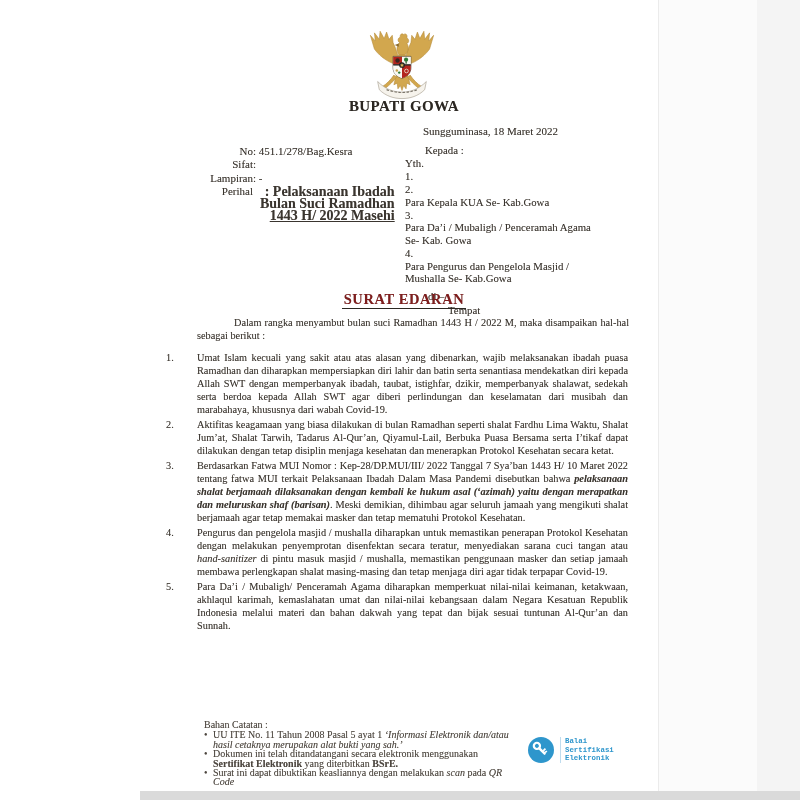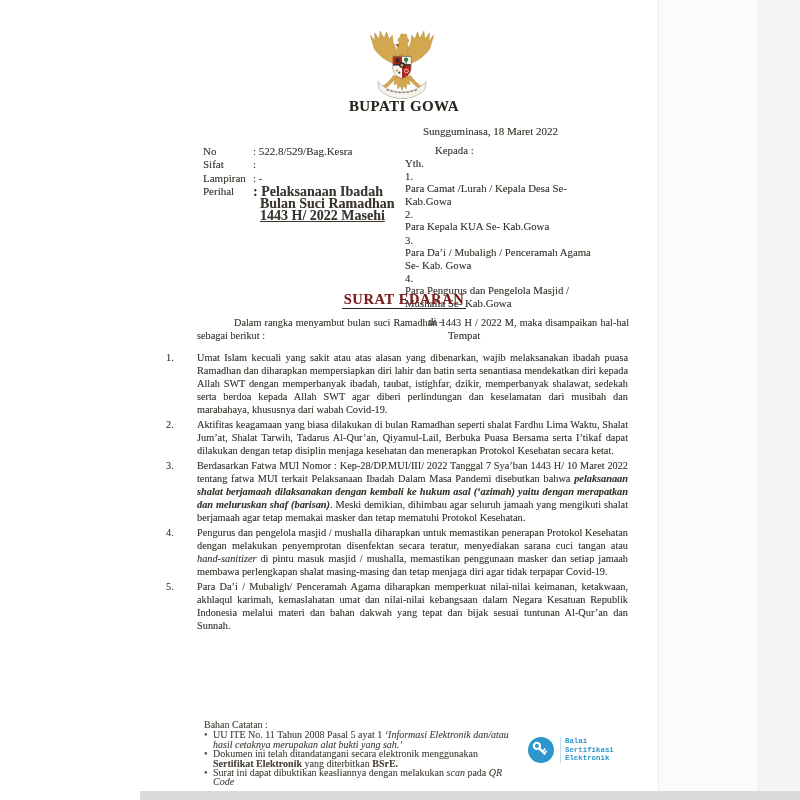--- a/index.html
+++ b/index.html
@@ -11,28 +11,28 @@
   .strip-far{position:absolute;left:757px;top:0;bottom:0;right:0;background:#f4f4f4;}
   .edge-line{position:absolute;left:658px;top:0;bottom:0;width:1px;background:#ebebeb;}
   .bottom-band{position:absolute;left:140px;right:0;top:791px;height:9px;background:#dadada;}
 
   .emblem{position:absolute;left:360px;top:28px;width:84px;height:73px;}
   .letterhead-title{position:absolute;left:0;top:98px;width:808px;text-align:center;
         font-weight:bold;font-size:15px;letter-spacing:.4px;color:#2b2722;}
   .dateline{position:absolute;left:423px;top:125px;font-size:11px;}
 
   .meta{position:absolute;left:203px;top:145px;font-size:11px;line-height:13.4px;}
-  .meta-row{display:flex;}
+  .meta-row{display:flex;text-align:right;}
   .meta-label{width:50px;flex:none;}
   .perihal-val{font-weight:bold;font-size:14px;line-height:11.8px;padding-top:1px;}
   .perihal-l2,.perihal-l3{padding-left:7px;}
   .perihal-l3{text-decoration:underline;}
 
   .recipient{position:absolute;left:405px;top:144px;font-size:10.8px;line-height:12.4px;}
-  .kepada{margin-left:30px;}
+  .kepada{margin-left:20px;}
   .rcp-row{display:flex;margin-top:1px;flex-direction:column;}
   .rcp-yth{width:22px;flex:none;}
   .rcp-num{width:14px;flex:none;}
   .rcp-text{width:192px;}
   .di{margin-left:23px;margin-top:6px;}
   .tempat{margin-left:43px;margin-top:1px;}
 
   .letter-title{position:absolute;left:0;top:290px;width:808px;text-align:center;}
   .letter-title span{font-weight:bold;font-size:14.5px;letter-spacing:.6px;color:#7f1d1d;
         border-bottom:1.6px solid #2b2722;padding:0 2px 1px 2px;}
@@ -110,21 +110,21 @@
     <path d="M31,76 Q50,83 69,76" fill="none" stroke="#7a746a" stroke-width="1.4" stroke-dasharray="3,2"></path>
   </svg>
 
   <div class="letterhead-title">BUPATI GOWA</div>
 
   <div class="dateline">Sungguminasa, 18 Maret 2022</div>
 
   <div class="meta">
     <div class="meta-row">
       <span class="meta-label">No</span>
-      <span>: 522.8/529/Bag.Kesra</span>
+      <span>: 451.1/278/Bag.Kesra</span>
     </div>
     <div class="meta-row">
       <span class="meta-label">Sifat</span>
       <span>:</span>
     </div>
     <div class="meta-row">
       <span class="meta-label">Lampiran</span>
       <span>: -</span>
     </div>
     <div class="meta-row">
@@ -135,21 +135,20 @@
         <span style="display:block" class="perihal-l3">1443 H/ 2022 Masehi</span>
       </span>
     </div>
   </div>
 
   <div class="recipient">
     <div class="kepada">Kepada :</div>
     <div class="rcp-row">
       <span class="rcp-yth">Yth.</span>
       <span class="rcp-num">1.</span>
-      <span class="rcp-text">Para Camat /Lurah / Kepala Desa Se- Kab.Gowa</span>
     </div>
     <div class="rcp-row">
       <span class="rcp-yth"></span>
       <span class="rcp-num">2.</span>
       <span class="rcp-text">Para Kepala KUA Se- Kab.Gowa</span>
     </div>
     <div class="rcp-row">
       <span class="rcp-yth"></span>
       <span class="rcp-num">3.</span>
       <span class="rcp-text">Para Da’i / Mubaligh / Penceramah Agama Se- Kab. Gowa</span>

